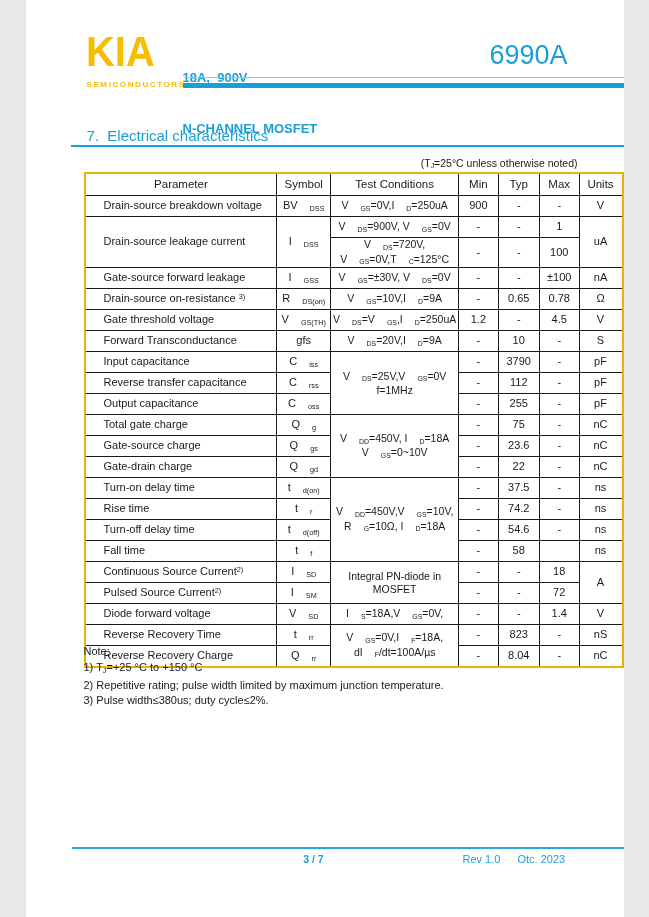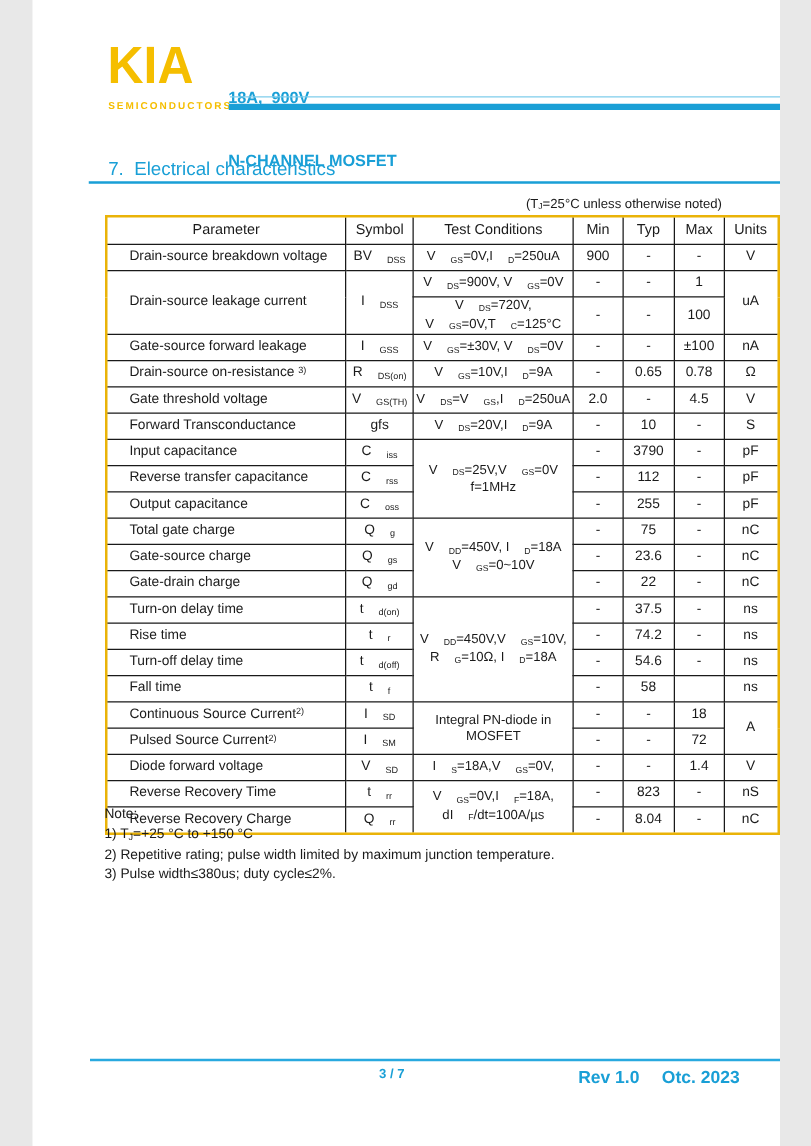--- a/index.html
+++ b/index.html
@@ -72,36 +72,37 @@
   .notes sub { font-size:0.66em; vertical-align:-0.25em; }
 
   
   .footer-line { position:absolute; left:46px; top:847px; width:562px; height:2px; background:#29a9df; }
   .page-num {
     position:absolute; left:248px; top:853px; width:80px; text-align:center;
     font-size:10.5px; font-weight:bold; color:#199fd6;
   }
   .rev-block {
     position:absolute; left:437px; top:853px;
-    font-size:14px; font-weight:bold; color:#199fd6;
+    font-size:11px; font-weight:normal; color:#199fd6;
   }
   .rev-block span { margin-right:14px; }
   .rev-block span:last-child { margin-right:0; }
 </style>
 </head>
 <body>
 
 <div class="page">
 
   <div class="logo-text">KIA</div>
   <div class="logo-sub">SEMICONDUCTORS</div>
   <div class="hdr-mid">
     <div>18A,  900V</div>
     <div>N-CHANNEL MOSFET</div>
   </div>
+  <div class="part-number">6990A</div>
   <div class="hdr-thin-line"></div>
   <div class="hdr-thick-line"></div>
 
   <div class="section-title">7.  Electrical characteristics</div>
   <div class="section-underline"></div>
   <div class="cond-note">(T<sub>J</sub>=25°C unless otherwise noted)</div>
 
   <table class="etable">
     <colgroup>
       <col style="width:196px">
@@ -166,21 +167,21 @@
       <td>-</td>
       <td>0.65</td>
       <td>0.78</td>
       <td>Ω</td>
     </tr>
 
     <tr>
       <td class="param">Gate threshold voltage</td>
       <td>V<sub>GS(TH)</sub></td>
       <td class="cond">V<sub>DS</sub>=V<sub>GS</sub>,I<sub>D</sub>=250uA</td>
-      <td>2.0</td>
+      <td>1.2</td>
       <td>-</td>
       <td>4.5</td>
       <td>V</td>
     </tr>
 
     <tr>
       <td class="param">Forward Transconductance</td>
       <td>gfs</td>
       <td class="cond">V<sub>DS</sub>=20V,I<sub>D</sub>=9A</td>
       <td>-</td>

